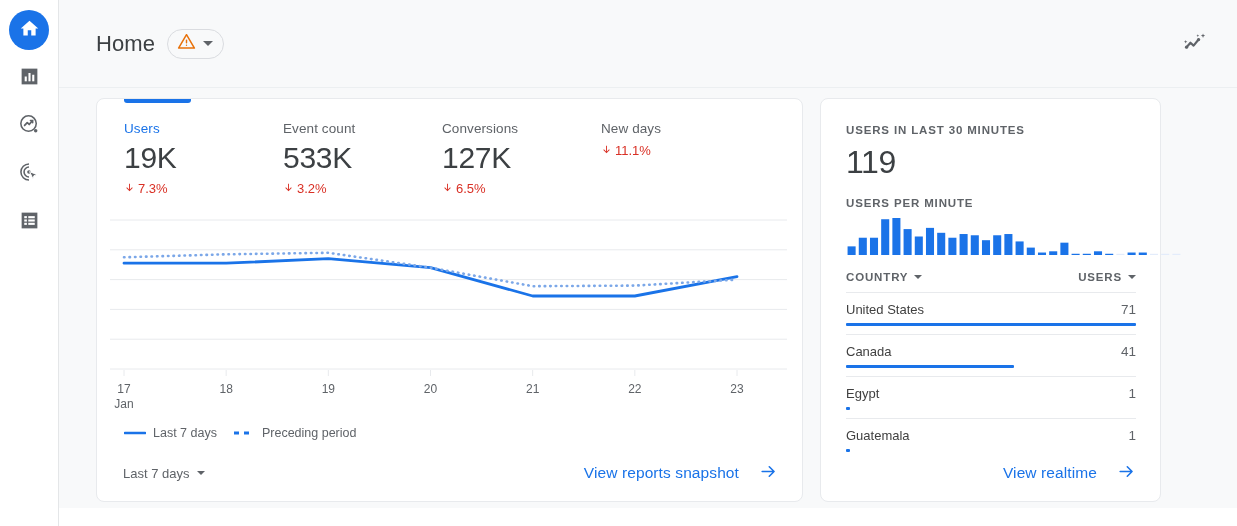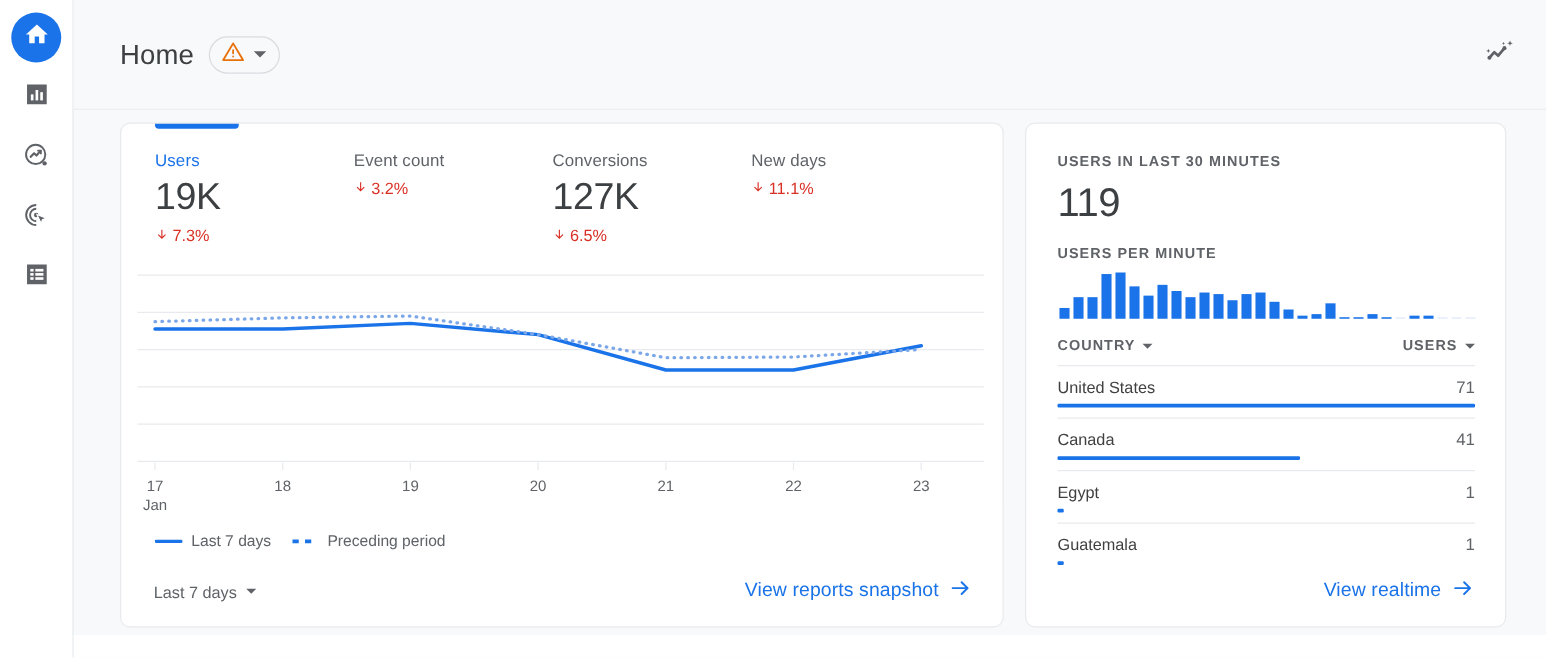--- a/index.html
+++ b/index.html
@@ -47,21 +47,21 @@
   .topbar-spacer { flex: 1; }
   .insight-btn { width: 40px; height: 40px; display:flex; align-items:center; justify-content:center; cursor:pointer; border-radius:50%; }
 
   .content { display: flex; gap: 17px; padding: 10px 37px 0 37px; }
 
   .card {
     background: #ffffff; border: 1px solid #e8eaed; border-radius: 8px;
     position: relative;
   }
   .card-left { width: 707px; height: 404px; }
-  .card-right { width: 385px; height: 404px; }
+  .card-right { width: 341px; height: 404px; }
 
   
   .metrics { display: flex; padding: 22px 0 0 0; }
   .metric { width: 159px; padding-left: 27px; position: relative; }
   .metric:first-child { }
   .metric .tabbar {
     position: absolute; top: -22px; left: 27px; width: 67px; height: 4px;
     background: #1a73e8; border-radius: 0 0 3px 3px;
   }
   .metric .mlabel { font-size: 13.5px; color: #5f6368; margin-bottom: 6px; letter-spacing:.1px; }
@@ -80,21 +80,21 @@
   .card-footer {
     position: absolute; bottom: 0; left: 0; right: 0; height: 56px;
     display: flex; align-items: center; padding: 0 24px 0 26px;
   }
   .range-select {
     display: inline-flex; align-items: center; gap: 7px;
     font-size: 13px; color: #5f6368; cursor: pointer;
   }
   .footer-spacer { flex: 1; }
   .card-link {
-    display: inline-flex; align-items: center; gap: 8px;
+    display: inline-flex; align-items: center; gap: 20px;
     font-size: 15.5px; color: #1a73e8; cursor: pointer; letter-spacing: .1px;
   }
 
   
   .rt-pad { padding: 25px 24px 0 25px; }
   .rt-cap { font-size: 11.5px; color: #5f6368; letter-spacing: .85px; font-weight: 700; }
   .rt-big { font-size: 32px; color: #3c4043; font-weight: 400; margin: 8px 0 16px 0; letter-spacing: -.3px; }
   .spark { display: block; margin-top: 6px; }
 
   .rt-table { padding: 0 24px 0 25px; margin-top: 12px; }
@@ -211,20 +211,21 @@
               <span class="arrow-down">
                 <svg width="11" height="11" viewBox="0 0 24 24" fill="#d93025">
                     <path d="M11 4h2v12.2l4.6-4.6 1.4 1.4L12 20l-7-7 1.4-1.4 4.6 4.6z"></path>
                   </svg>
               </span>
               <span>7.3%</span>
             </div>
           </div>
           <div class="metric">
             <div class="mlabel">Event count</div>
+            <div class="mvalue">533K</div>
             <div class="mdelta">
               <span class="arrow-down">
                 <svg width="11" height="11" viewBox="0 0 24 24" fill="#d93025">
                     <path d="M11 4h2v12.2l4.6-4.6 1.4 1.4L12 20l-7-7 1.4-1.4 4.6 4.6z"></path>
                   </svg>
               </span>
               <span>3.2%</span>
             </div>
           </div>
           <div class="metric">

